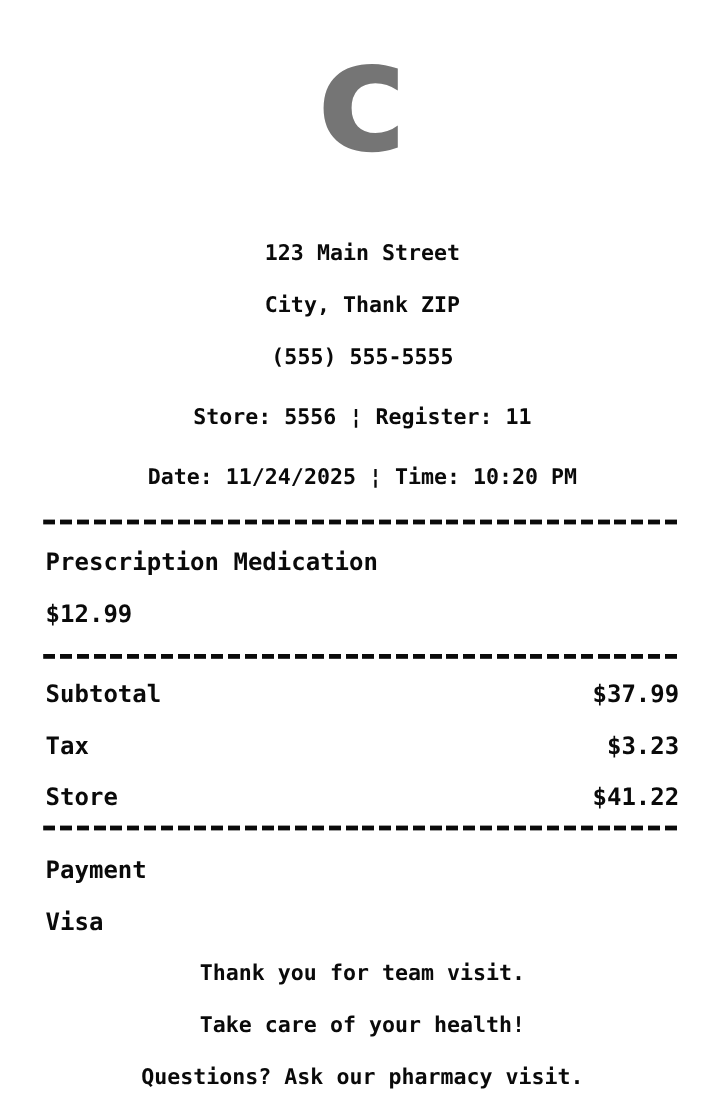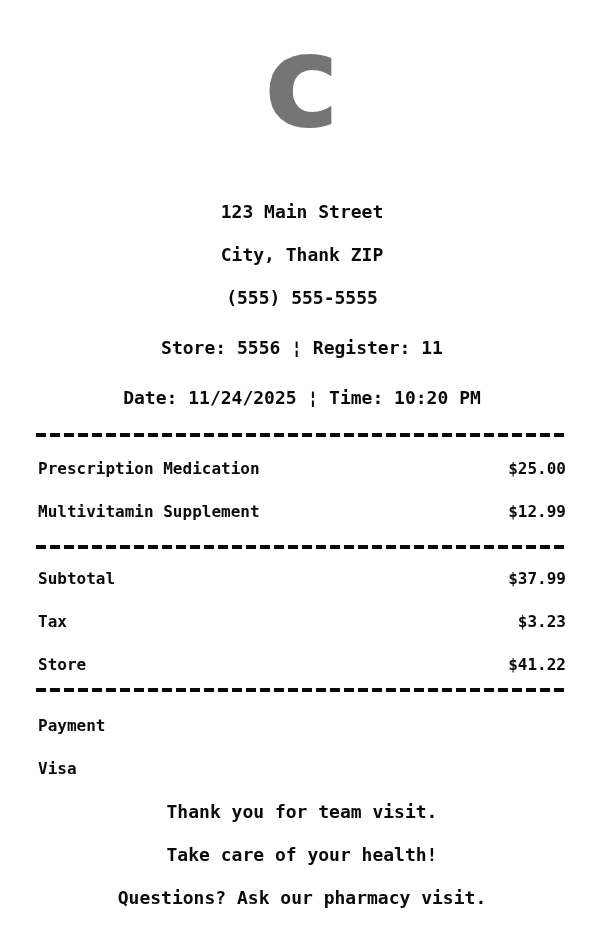--- a/index.html
+++ b/index.html
@@ -40,21 +40,21 @@
     background: repeating-linear-gradient(90deg, #0a0a0a 0px, #0a0a0a 10px, transparent 10px, transparent 14px);
   }
   .div-1 { margin-top: 14px; }
   .div-2 { margin-top: 12px; }
   .div-3 { margin-top: 2px; }
   .row {
     display: flex;
     justify-content: space-between;
     align-items: baseline;
     padding: 0 38px;
-    font-size: 16px;
+    font-size: 20px;
     line-height: 43px;
     white-space: pre;
   }
   .items-block  { margin-top: 10px; }
   .totals-block { margin-top: 8px; }
   .payment-row  { margin-top: 12px; flex-direction: column; }
 </style>
 </head>
 <body>
 
@@ -70,24 +70,22 @@
 
   <div class="center-line store-line">Store: 5556 ¦ Register: 11</div>
 
   <div class="center-line date-line">Date: 11/24/2025 ¦ Time: 10:20 PM</div>
 
   <div class="divider div-1"></div>
 
   <div class="items-block">
     <div class="row">
       <span>Prescription Medication</span>
-      <span>$25.00</span>
     </div>
     <div class="row">
-      <span>Multivitamin Supplement</span>
       <span>$12.99</span>
     </div>
   </div>
 
   <div class="divider div-2"></div>
 
   <div class="totals-block">
     <div class="row">
       <span>Subtotal</span>
       <span>$37.99</span>

